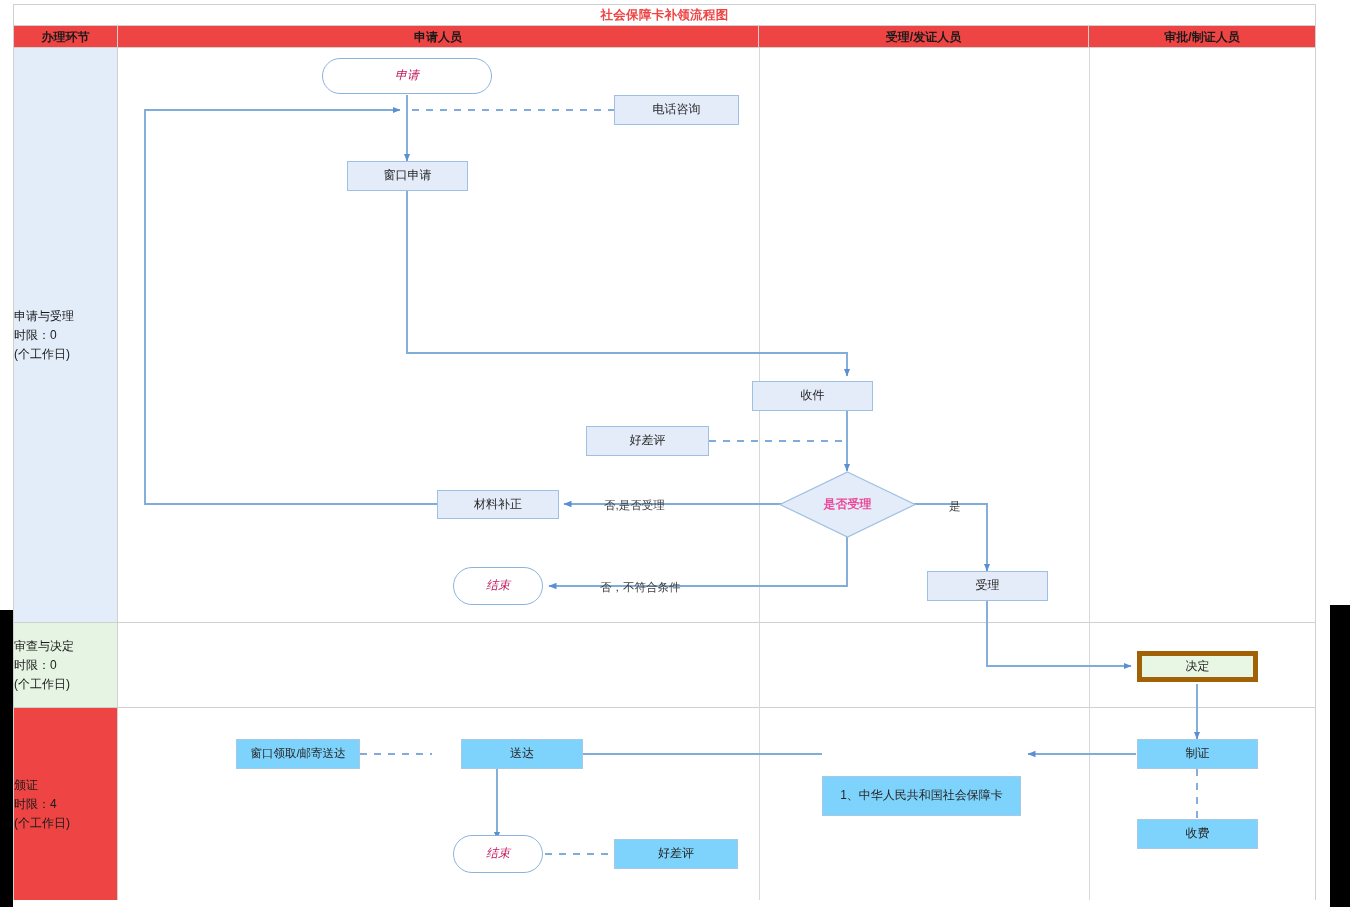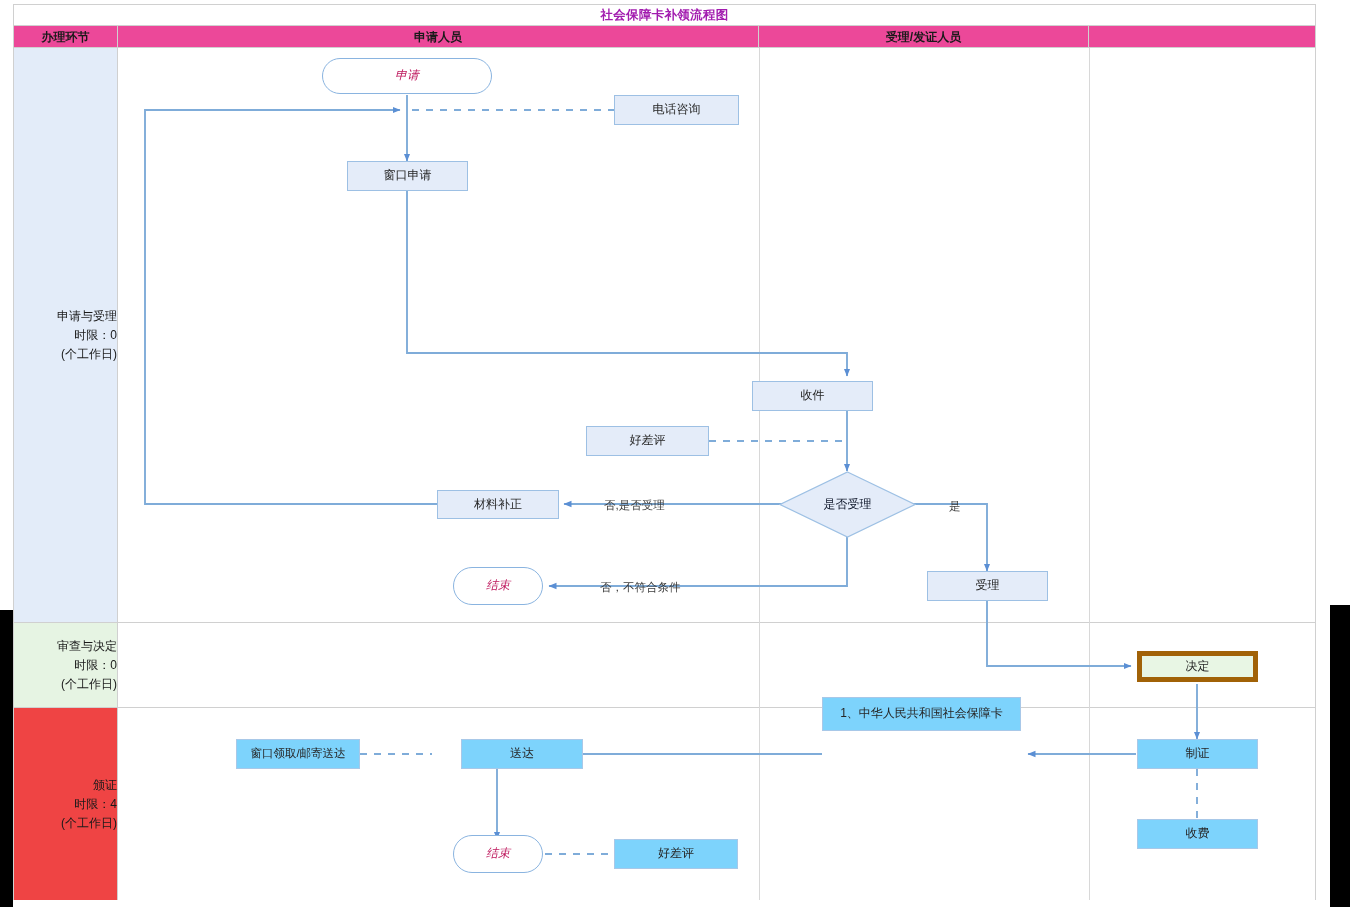--- a/index.html
+++ b/index.html
@@ -12,36 +12,36 @@
   #band-right{left:1330px;top:605px;width:20px;height:302px;}
 
   
   #frame{position:absolute;left:13px;top:4px;width:1303px;height:896px;
          border:1px solid #d0d0d0;box-sizing:border-box;background:#fff;}
 
   
   #title-row{position:absolute;left:14px;top:5px;width:1301px;height:21px;
              display:flex;align-items:center;justify-content:center;
              border-bottom:1px solid #d0d0d0;box-sizing:border-box;background:#fff;}
-  #title-row .t{font-size:12.5px;font-weight:bold;color:#a21caf;letter-spacing:.3px;}
+  #title-row .t{font-size:12.5px;font-weight:bold;color:#ef4444;letter-spacing:.3px;}
 
   
   #head-row{position:absolute;left:14px;top:26px;width:1301px;height:22px;
-            border-bottom:1px solid #d0d0d0;box-sizing:border-box;background:#ec4899;}
+            border-bottom:1px solid #d0d0d0;box-sizing:border-box;background:#ef4444;}
   .hcell{position:absolute;top:0;height:22px;display:flex;align-items:center;
          justify-content:center;font-size:12px;font-weight:bold;color:#1a1a1a;
          box-sizing:border-box;}
   #hc0{left:0;width:104px;border-right:1px solid #d0d0d0;}
   #hc1{left:104px;width:641px;border-right:1px solid #d0d0d0;}
   #hc2{left:745px;width:330px;border-right:1px solid #d0d0d0;}
   #hc3{left:1075px;width:226px;}
 
   
   .lane-label{position:absolute;left:14px;width:104px;box-sizing:border-box;
-              display:flex;flex-direction:column;align-items:flex-end;justify-content:center;
+              display:flex;flex-direction:column;align-items:flex-start;justify-content:center;
               font-size:12px;color:#1a1a1a;line-height:19px;text-align:center;
               border-right:1px solid #d0d0d0;border-bottom:1px solid #d0d0d0;}
   #lane0{top:48px;height:575px;background:#e3ecf9;}
   #lane1{top:623px;height:85px;background:#e6f4e3;}
   #lane2{top:708px;height:192px;background:#ef4444;border-bottom:none;}
 
   
   .lane-body{position:absolute;left:118px;width:1197px;box-sizing:border-box;
              border-bottom:1px solid #d0d0d0;background:#fff;}
   #body0{top:48px;height:575px;}
@@ -57,21 +57,21 @@
   .node{position:absolute;box-sizing:border-box;display:flex;align-items:center;
         justify-content:center;font-size:12px;line-height:1.15;text-align:center;
         color:#262626;z-index:6;}
   .blue{background:#e4ecf9;border:1px solid #9dc0e4;color:#262626;}
   .green{background:#e8f6e4;border:5px solid #a16207;color:#262626;}
   .peach{background:#7dd3fc;border:1px solid #a8c8e8;color:#262626;}
   .term{background:#ffffff;border:1.5px solid #8ab4e0;border-radius:22px;color:#be185d;font-style:italic;}
   .diamond-wrap{position:absolute;z-index:6;}
   .diamond-wrap svg{display:block;}
   .diamond-wrap .dlabel{position:absolute;inset:0;display:flex;align-items:center;
-        justify-content:center;font-size:12px;color:#0f172a;}
+        justify-content:center;font-size:12px;color:#ec4899;font-weight:bold;}
 
   
   #wires{position:absolute;left:0;top:0;width:1350px;height:907px;z-index:3;
          pointer-events:none;}
   .edge-label{position:absolute;font-size:11.5px;color:#3c3c3c;z-index:7;
               background:transparent;white-space:nowrap;}
 </style>
 </head>
 <body>
 
@@ -83,20 +83,21 @@
   <div id="frame"></div>
 
   <div id="title-row">
     <span class="t">社会保障卡补领流程图</span>
   </div>
 
   <div id="head-row">
     <div class="hcell" id="hc0">办理环节</div>
     <div class="hcell" id="hc2">受理/发证人员</div>
     <div class="hcell" id="hc1">申请人员</div>
+    <div class="hcell" id="hc3">审批/制证人员</div>
   </div>
 
   <div class="lane-label" id="lane0">
     <span>申请与受理</span>
     <span>时限：0</span>
     <span>(个工作日)</span>
   </div>
   <div class="lane-label" id="lane1">
     <span>审查与决定</span>
     <span>时限：0</span>
@@ -181,21 +182,21 @@
   </div>
 
   <div class="node blue" style="left:927px;top:571px;width:121px;height:30px;">受理</div>
 
   <div class="node green" style="left:1137px;top:651px;width:121px;height:31px;">决定</div>
 
   <div class="node peach" style="left:1137px;top:739px;width:121px;height:30px;">制证</div>
 
   <div class="node peach" style="left:1137px;top:819px;width:121px;height:30px;">收费</div>
 
-  <div class="node peach" style="left:822px;top:697px;width:199px;height:34px;">1、中华人民共和国社会保障卡</div>
+  <div class="node peach" style="left:822px;top:776px;width:199px;height:40px;">1、中华人民共和国社会保障卡</div>
 
   <div class="node peach" style="left:437px;top:739px;width:122px;height:30px;margin-left:24px;">送达</div>
 
   <div class="node peach" style="left:236px;top:739px;width:124px;height:30px;font-size:11.5px;">窗口领取/邮寄送达</div>
 
   <div class="node term" style="left:453px;top:835px;width:90px;height:38px;">结束</div>
 
   <div class="node peach" style="left:614px;top:839px;width:124px;height:30px;">好差评</div>
 
   <div class="edge-label" style="left:604px;top:498px;">否,是否受理</div>

